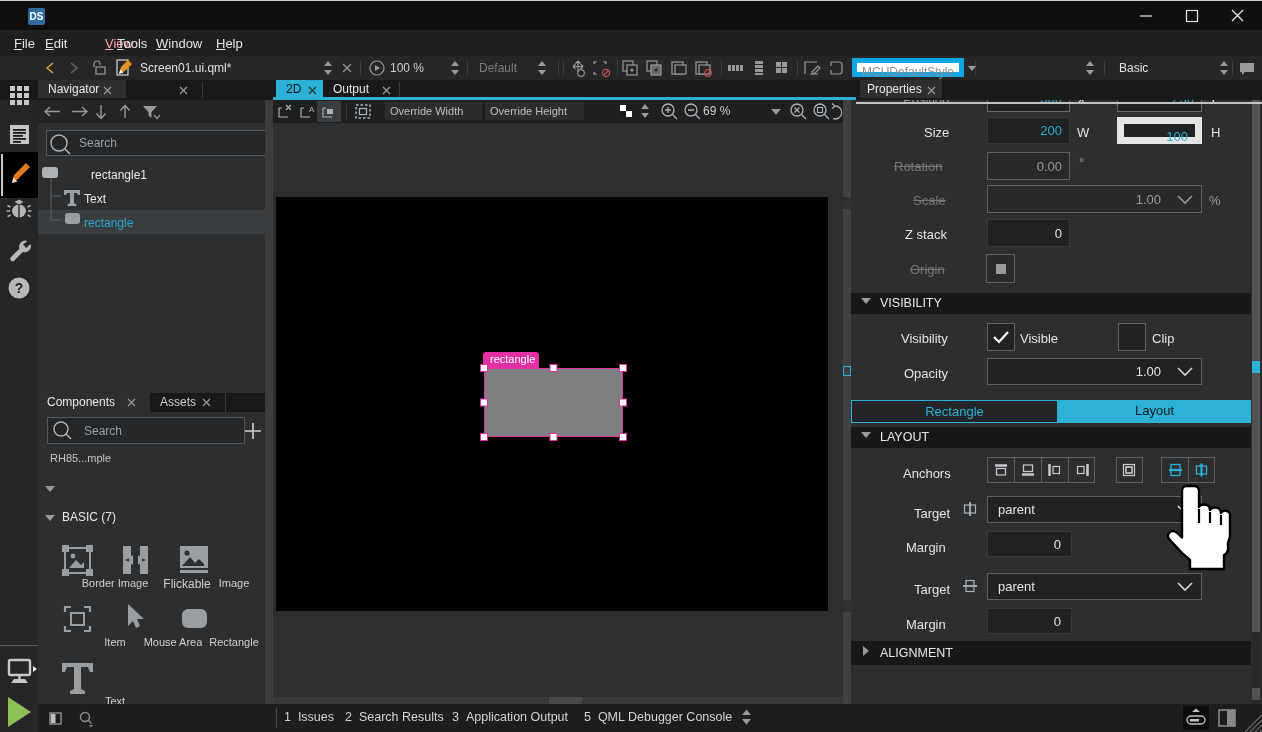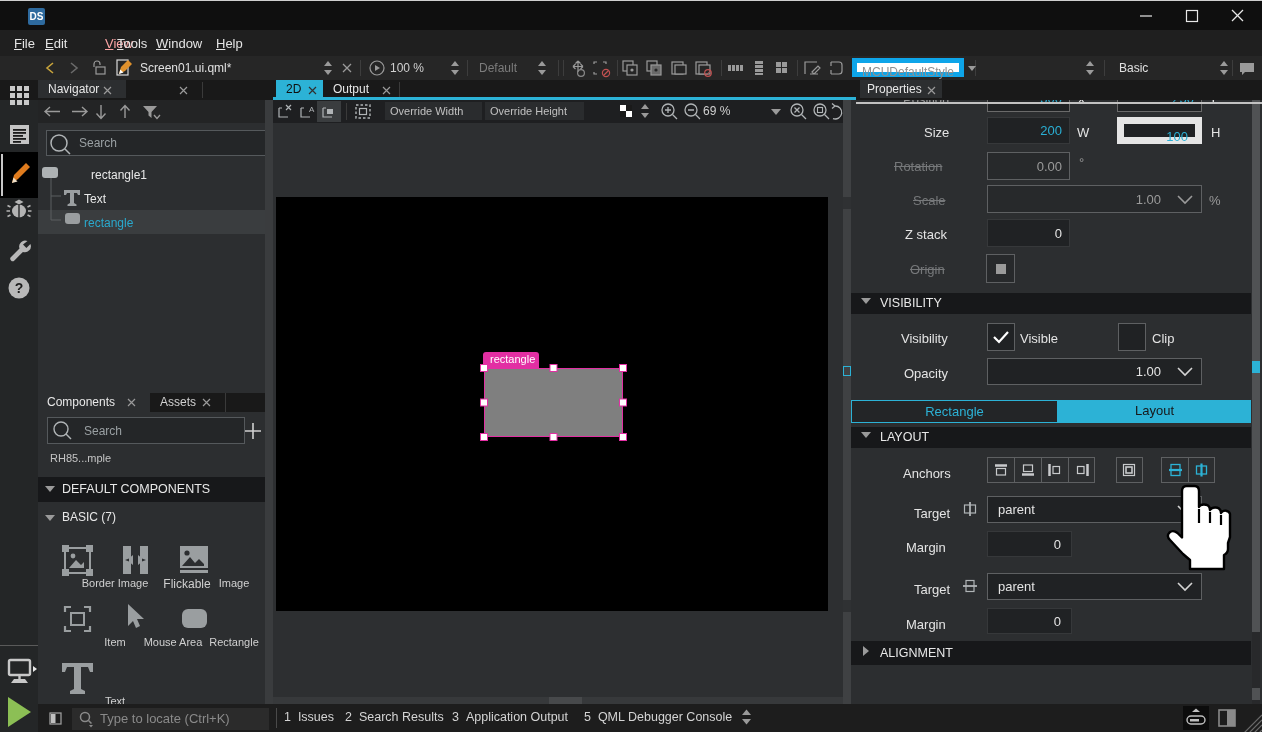--- a/index.html
+++ b/index.html
@@ -246,21 +246,20 @@
         <path d="M90 4 l7 7 M97 4 l-7 7" transform="translate(0,2)"></path>
         <path d="M165 4 l7 7 M172 4 l-7 7" transform="translate(0,2)"></path>
       </g>
       <path d="M187.5 0 V19" stroke="#3a3a3a"></path>
     </svg>
   </div>
   <div class="abs" style="left:9px;top:24px;width:198px;height:27px;background:#242628;border:1px solid #55595c;">
     <span class="abs" style="left:36px;top:6px;font-size:12px;color:#9aa0a3;">Search</span>
   </div>
   <div class="abs" style="left:12px;top:59px;font-size:11px;color:#c4c4c4;">RH85...mple</div>
-  <div class="abs" style="left:0;top:84px;width:235px;height:25px;background:#17181a;font-size:12.5px;color:#e8e8e8;padding:5px 0 0 24px;">DEFAULT COMPONENTS</div>
   <div class="abs" style="left:24px;top:117px;font-size:12px;color:#e8e8e8;">BASIC (7)</div>
   <svg class="abs" style="left:0;top:0;width:235px;height:311px;" viewBox="0 0 235 311">
     <circle cx="23" cy="36" r="7" fill="none" stroke="#b0b4b6" stroke-width="1.4"></circle>
     <path d="M28 41 L33 46" stroke="#b0b4b6" stroke-width="1.4"></path>
     <path d="M215 30 V46 M207 38 H223" stroke="#d0d0d0" stroke-width="1.6"></path>
     <path d="M7 93 l10 0 -5 6 Z" fill="#9a9a9a"></path>
     <path d="M7 122 l10 0 -5 6 Z" fill="#9a9a9a"></path>
     <g fill="#9a9ea0">
 
       <g>
@@ -497,23 +496,20 @@
   </svg>
 </div>
 
 <div class="abs" style="left:1252px;top:100px;width:8px;height:604px;background:#28292b;"></div>
 <div class="abs" style="left:1252px;top:100px;width:8px;height:532px;background:#505254;"></div>
 <div class="abs" style="left:1252px;top:688px;width:8px;height:12px;background:#505254;"></div>
 <div class="abs" style="left:1252px;top:361px;width:8px;height:12px;background:#2cb2d6;"></div>
 <div class="abs" style="left:856px;top:102px;width:406px;height:2px;background:#c2c2c2;"></div>
 
 <div class="abs" id="statusbar" style="left:0;top:704px;width:1262px;height:28px;background:#1d1d1d;">
-  <div class="abs" style="left:72px;top:4px;width:197px;height:22px;background:#2b2b2b;">
-    <span class="abs" style="left:28px;top:3px;font-size:13px;color:#8a8a8a;">Type to locate (Ctrl+K)</span>
-  </div>
   <div class="abs" style="left:284px;top:6px;font-size:12.5px;color:#d4d4d4;">1&nbsp;&nbsp;Issues</div>
   <div class="abs" style="left:345px;top:6px;font-size:12.5px;color:#d4d4d4;">2&nbsp;&nbsp;Search Results</div>
   <div class="abs" style="left:452px;top:6px;font-size:12.5px;color:#d4d4d4;">3&nbsp;&nbsp;Application Output</div>
   <div class="abs" style="left:584px;top:6px;font-size:12.5px;color:#d4d4d4;">5&nbsp;&nbsp;QML Debugger Console</div>
   <svg class="abs" style="left:0;top:0;width:1262px;height:28px;" viewBox="0 0 1262 28">
     <g fill="none" stroke="#9a9a9a" stroke-width="1.3">
       <rect x="50" y="9" width="11" height="11"></rect>
     </g>
     <rect x="51" y="10" width="4.5" height="9" fill="#c0c0c0"></rect>
     <circle cx="85" cy="13" r="4.5" fill="none" stroke="#8a8a8a" stroke-width="1.5"></circle>

